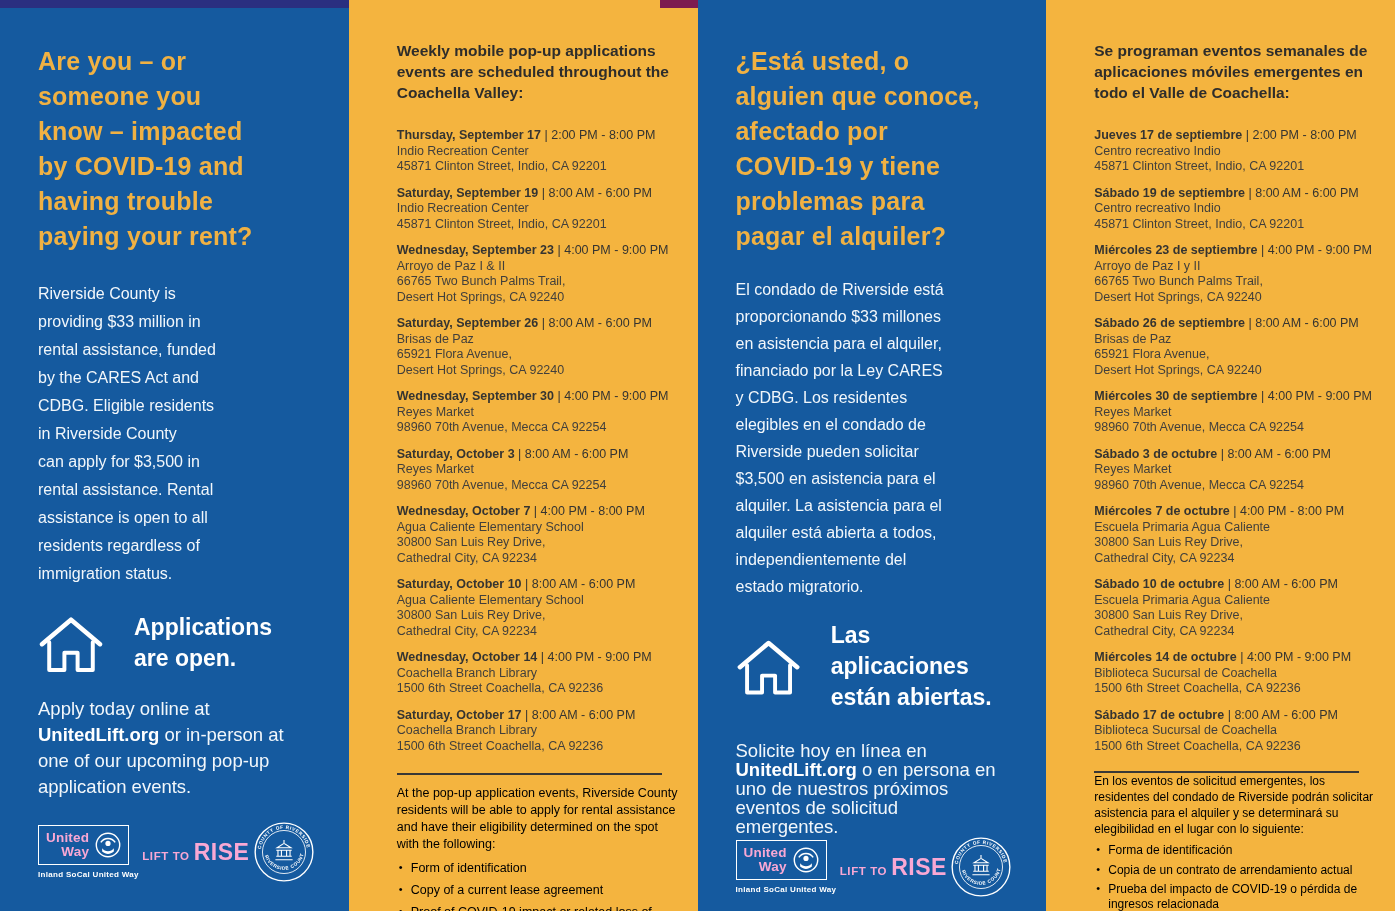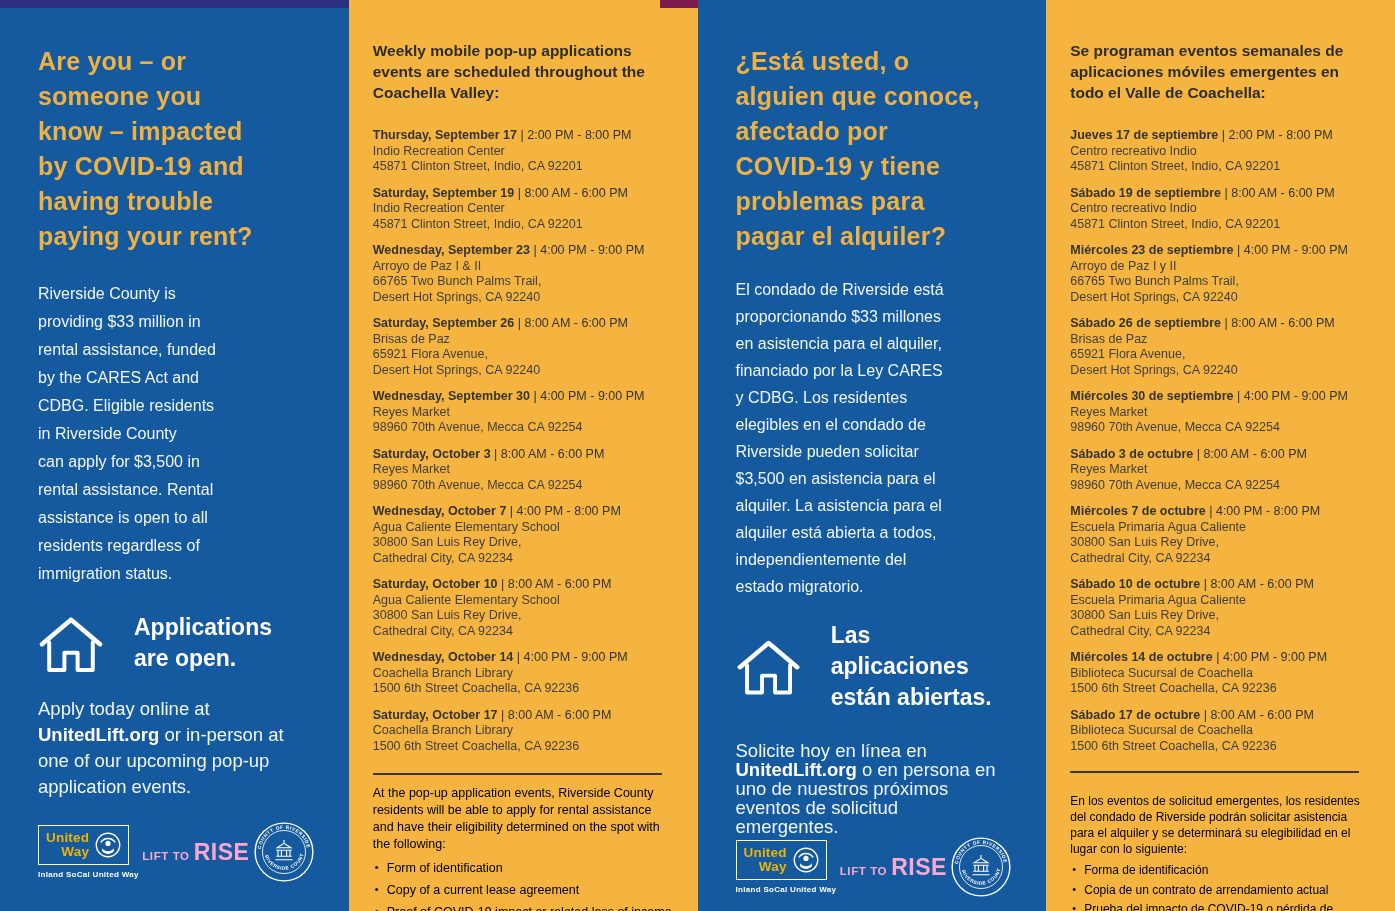--- a/index.html
+++ b/index.html
@@ -1,60 +1,60 @@
 <!DOCTYPE html>
 <html><head>
 <meta charset="utf-8">
 <style>
   * { margin:0; padding:0; box-sizing:border-box; }
   html,body { width:1395px; height:911px; }
   body { font-family:"Liberation Sans","DejaVu Sans",sans-serif; }
   .page { display:flex; width:1395px; height:911px; overflow:hidden;justify-content:center; }
   .panel { width:25%; height:100%; position:relative; overflow:hidden; display:flex; flex-direction:column; }
   .blue  { background:#155A9F; padding:44px 34px 22px 38px; }
-  .gold  { background:#F4B43F; padding:40px 14px 18px 24px; color:#39383
+  .gold  { background:#F4B43F; padding:40px 14px 18px 48px; color:#39383
 5; }
   .strip-navy { position:absolute; top:0; left:0; width:100%; height:8px; background:#2A2F80; }
   .strip-maroon { position:absolute; top:0; right:0; width:38px; height:8px; background:#7D1B4F; }
 
   
   .headline { color:#F0B143; font-weight:bold; font-size:25px; line-height:35px; letter-spacing:.2px; }
   .intro-body { color:#F2F7FB; font-size:16px; line-height:28px; margin-top:26px; }
   .callout { display:flex; align-items:center; gap:30px; margin-top:24px; }
   .callout-text { color:#FFFFFF; font-weight:bold; font-size:23px; line-height:31px; }
   .apply { color:#F2F7FB; font-size:18.5px; line-height:26px; margin-top:22px; max-width:268px; }
   .apply b { color:#FFFFFF; }
   .es .intro-body { line-height:27px; margin-top:22px; }
   .es .callout { margin-top:20px; }
   .es .apply { margin-top:28px; line-height:19px; }
 
   
   .logo-row { margin-top:auto; display:flex; align-items:center; justify-content:space-between; padding-bottom:6px; }
   .uw { display:flex; flex-direction:column; gap:5px; }
   .uw-box { border:1.5px solid #fff; display:flex; align-items:center; gap:6px; padding:5px 7px; width:max-content; }
-  .uw-name { color:#eab308; font-weight:bold; font-size:13.5px; line-height:14px; text-align:right; letter-spacing:.2px; }
+  .uw-name { color:#f9a8d4; font-weight:bold; font-size:13.5px; line-height:14px; text-align:right; letter-spacing:.2px; }
   .uw-sub { color:#fff; font-weight:bold; font-size:8px; letter-spacing:.3px; }
   .ltr { color:#f9a8d4; display:flex; align-items:baseline; gap:4px; white-space:nowrap; }
   .ltr-small { font-size:11.5px; font-weight:bold; letter-spacing:.6px; }
   .ltr-big { font-size:23px; font-weight:800; letter-spacing:.5px; }
   .seal-text { font-size:5.5px; fill:#fff; letter-spacing:.7px; font-weight:bold; }
 
   
   .sched-heading { font-weight:bold; font-size:15.5px; line-height:21px; color:#2E2D2B; }
   .events { margin-top:14px; }
   .event { margin-bottom:9px; font-size:12.5px; line-height:15.5px; color:#413F3C; }
   .event-head { white-space:nowrap; color:#353431;margin-top:11px; }
   .ev-date { font-weight:bold; }
   .divider { border:none; border-top:2px solid #393836; margin:10px 22px 0 0; }
   .req-intro { font-size:12.5px; line-height:17px; margin-top:10px; max-width:300px; color:#39383
 5; }
   .req-list { list-style:none; margin-top:8px; }
   .req-list li { font-size:12.5px; line-height:15px; margin-bottom:7px; padding-left:14px; position:relative; max-width:300px; }
   .req-list li::before { content:"•"; position:absolute; left:2px; top:-1px; font-size:11px; }
-  .es-sched .req-intro { font-size:12px; line-height:16px; margin-top:20px; }
+  .es-sched .req-intro { font-size:12px; line-height:16px; margin-top:0; }
   .es-sched .req-list li { font-size:12px; line-height:14.5px; margin-bottom:5px; }
   .es-sched .req-list { margin-top:6px; }
   .es-sched .divider { margin-top:8px; }
 </style>
 </head>
 <body>
 
 <div class="page">
 
   <section class="panel blue">

